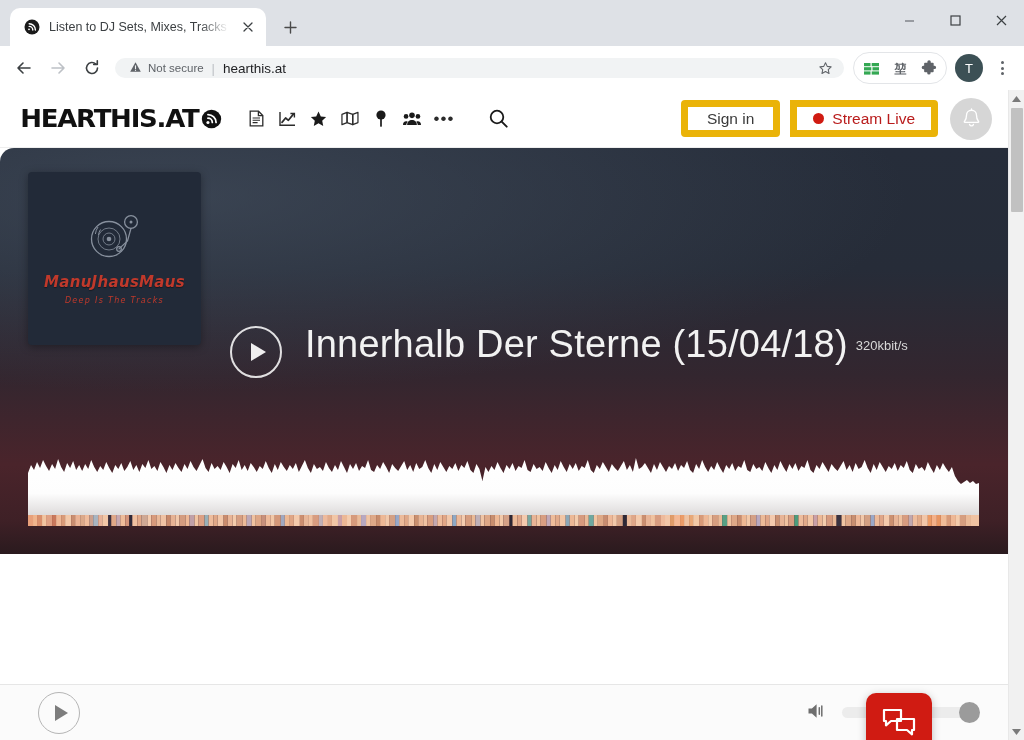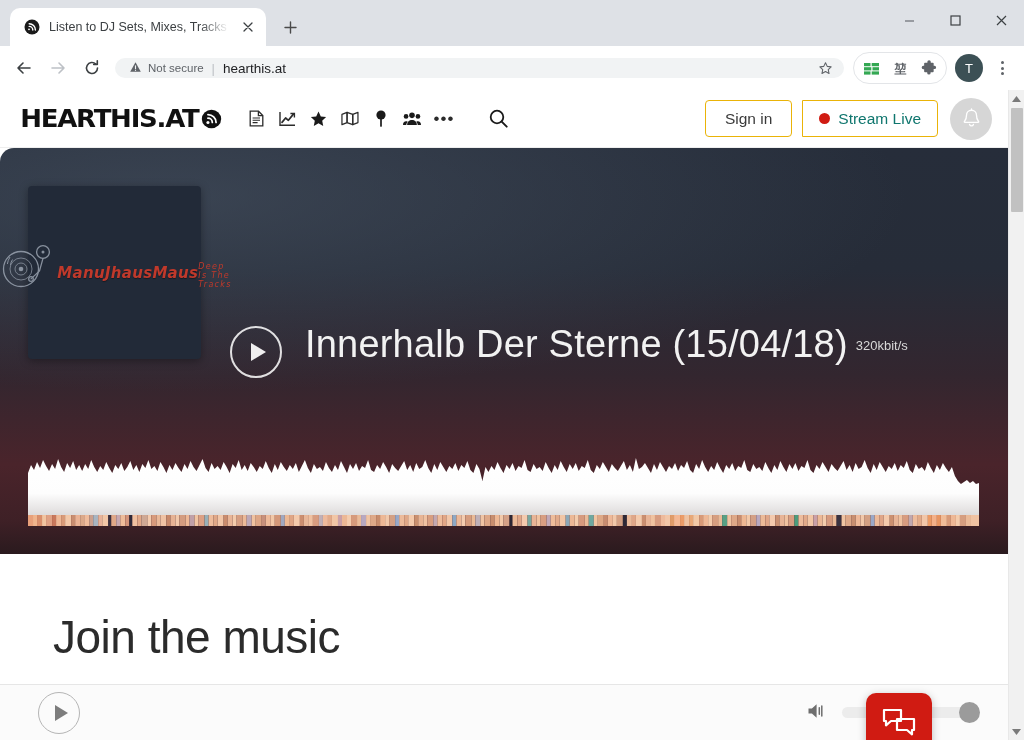--- a/index.html
+++ b/index.html
@@ -91,45 +91,45 @@
   }
   .logo-mark { margin-left:1px; display:flex; align-items:center; }
   .nav-icons { display:flex; align-items:center; gap:13px; margin-left:30px; }
   .nav-ic { width:18px;height:18px;display:flex;align-items:center;justify-content:center;color:#2b2b2b; }
   .nav-dots { font-size:17px; color:#2b2b2b; letter-spacing:1px; line-height:8px; }
   .nav-search { margin-left:34px; width:20px;height:20px;display:flex;align-items:center;justify-content:center; }
   .hdr-right { margin-left:auto; display:flex; align-items:center; gap:0; }
   .btn-group { display:flex; align-items:stretch; }
   .hbtn {
     height:37px; display:flex; align-items:center; justify-content:center;
-    padding:0 19px; border:1px solid #eab308; background:#fff;
+    padding:0 19px; border:7px solid #eab308; background:#fff;
     font-size:15.5px; color:#3a3a3a; border-radius:4px;
   }
   .hbtn.upload { border-radius:4px 0 0 4px; border-right:none; }
-  .hbtn.stream { border-radius:0 4px 4px 0; color:#0f766e; display:flex; gap:8px; padding:0 16px; }
+  .hbtn.stream { border-radius:0 4px 4px 0; color:#b91c1c; display:flex; gap:8px; padding:0 16px; }
   .stream-dot { width:11px;height:11px;border-radius:50%;background:#d01b12;display:block; }
   .signin { margin-right:10px; }
   .bell {
     width:42px;height:42px;border-radius:50%;background:#d6d6d6;
     display:flex;align-items:center;justify-content:center; margin-left:12px;
   }
 
   
   .hero {
     position:relative; height:406px; overflow:hidden;
     border-radius: 14px 0 0 0;
     background:
       radial-gradient(120% 80% at 18% 12%, rgba(74,86,102,0.55) 0%, rgba(40,47,60,0) 60%),
       linear-gradient(to bottom, #262d3a 0%, #262c38 30%, #33262f 56%, #4a242b 78%, #3e2026 92%, #2a1a1e 100%);
   }
   .hero-inner { position:absolute; inset:0; padding: 28px 0 0 28px; }
   .artwork {
-    position:absolute; left:28px; top:38px; width:173px; height:173px;
+    position:absolute; left:28px; top:24px; width:173px; height:173px;
     background:#222a38; border-radius:4px;
-    display:flex; flex-direction:row; align-items:center; justify-content:center;
+    display:flex; flex-direction:column; align-items:center; justify-content:center;
     box-shadow:0 2px 8px rgba(0,0,0,.35);
   }
   .aw-disc { margin-bottom:8px; opacity:.85; }
   .aw-title {
     font-family:"DejaVu Sans", sans-serif; font-size:15px; color:#c0392b;
     font-weight:bold; letter-spacing:.3px; font-style:italic;
     text-shadow:0 1px 1px rgba(0,0,0,.4);
   }
   .aw-sub {
     font-family:"DejaVu Sans", sans-serif; font-size:8px; color:#c0392b;
@@ -654,23 +654,20 @@
                 <rect x="925" y="0" width="4" height="11" fill="#f4ccac"></rect>
                   <rect x="929" y="0" width="6" height="11" fill="#d69e80"></rect>
                 <rect x="935" y="0" width="5" height="11" fill="#eaba98"></rect>
                   <rect x="940" y="0" width="8" height="11" fill="#f0c2a2"></rect>
               </g>
             </svg>
           </div>
         </div>
       </div>
 
-      <div class="join-section">
-        <div class="join-title">Join the music</div>
-      </div>
 
       <div class="chat-btn">
         <span>
           <svg width="34" height="30" viewBox="0 0 34 30">
             <path d="M2 2h17v11H9l-5 4.3V13H2z" fill="none" stroke="#fff" stroke-width="2.2" stroke-linejoin="round"></path>
             <path d="M15 11h17v11h-2v4.3L25 22h-10z" fill="none" stroke="#fff" stroke-width="2.2" stroke-linejoin="round"></path>
           </svg>
         </span>
       </div>
 

